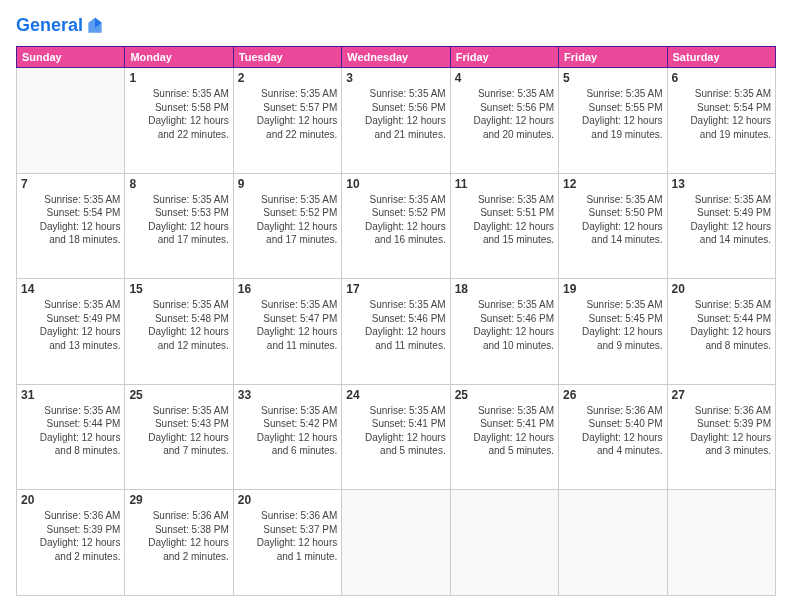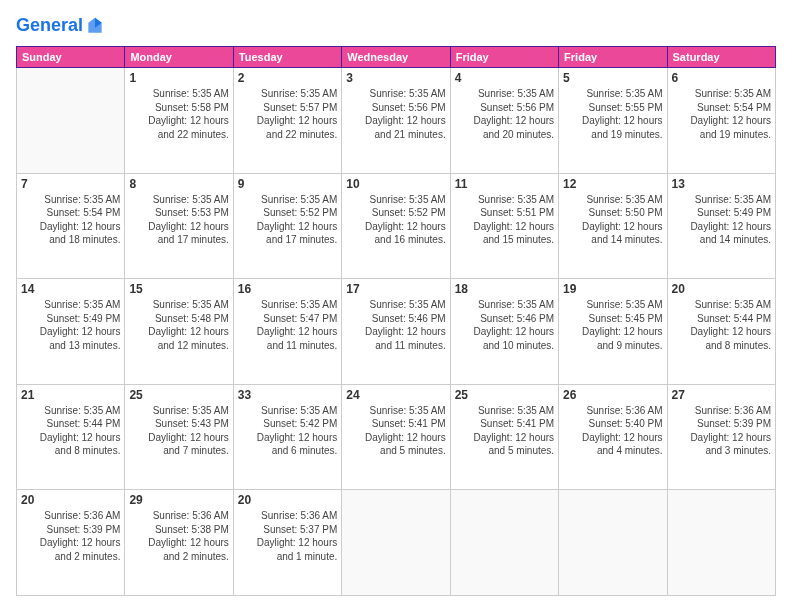--- a/index.html
+++ b/index.html
@@ -217,21 +217,21 @@
             <span class="day-num">19</span>
             <div class="day-info">Sunrise: 5:35 AM<br>Sunset: 5:45 PM<br>Daylight: 12 hours<br>and 9 minutes.</div>
           </td>
           <td>
             <span class="day-num">20</span>
             <div class="day-info">Sunrise: 5:35 AM<br>Sunset: 5:44 PM<br>Daylight: 12 hours<br>and 8 minutes.</div>
           </td>
         </tr>
         <tr class="week-row">
           <td>
-            <span class="day-num">21</span>
+            <span class="day-num">31</span>
             <div class="day-info">Sunrise: 5:35 AM<br>Sunset: 5:44 PM<br>Daylight: 12 hours<br>and 8 minutes.</div>
           </td>
           <td>
             <span class="day-num">25</span>
             <div class="day-info">Sunrise: 5:35 AM<br>Sunset: 5:43 PM<br>Daylight: 12 hours<br>and 7 minutes.</div>
           </td>
           <td>
             <span class="day-num">33</span>
             <div class="day-info">Sunrise: 5:35 AM<br>Sunset: 5:42 PM<br>Daylight: 12 hours<br>and 6 minutes.</div>
           </td>

